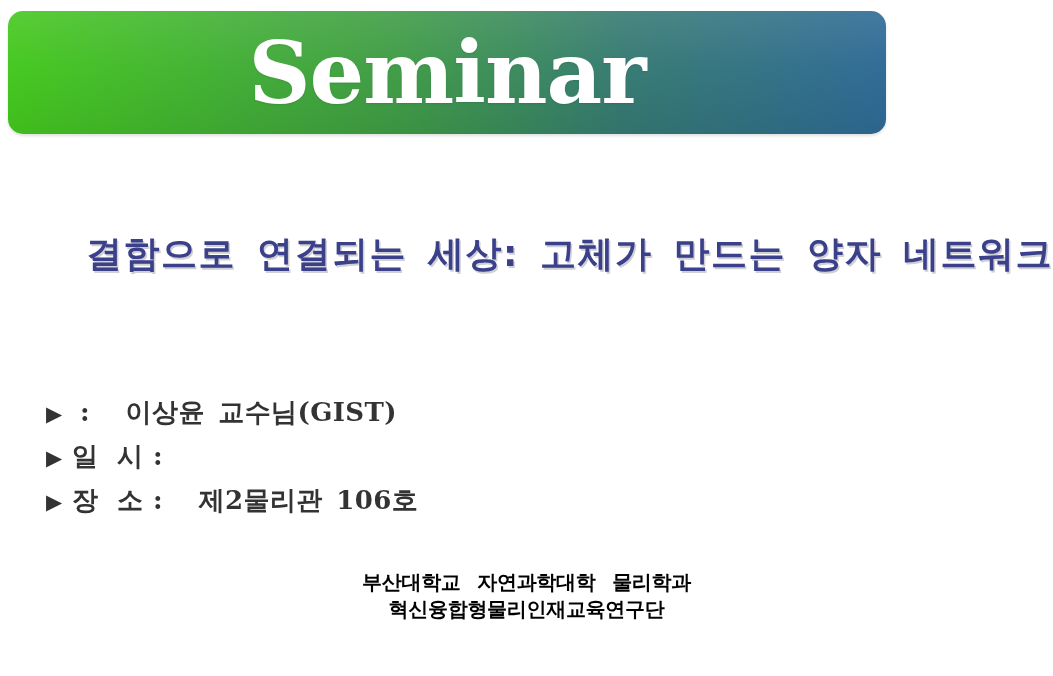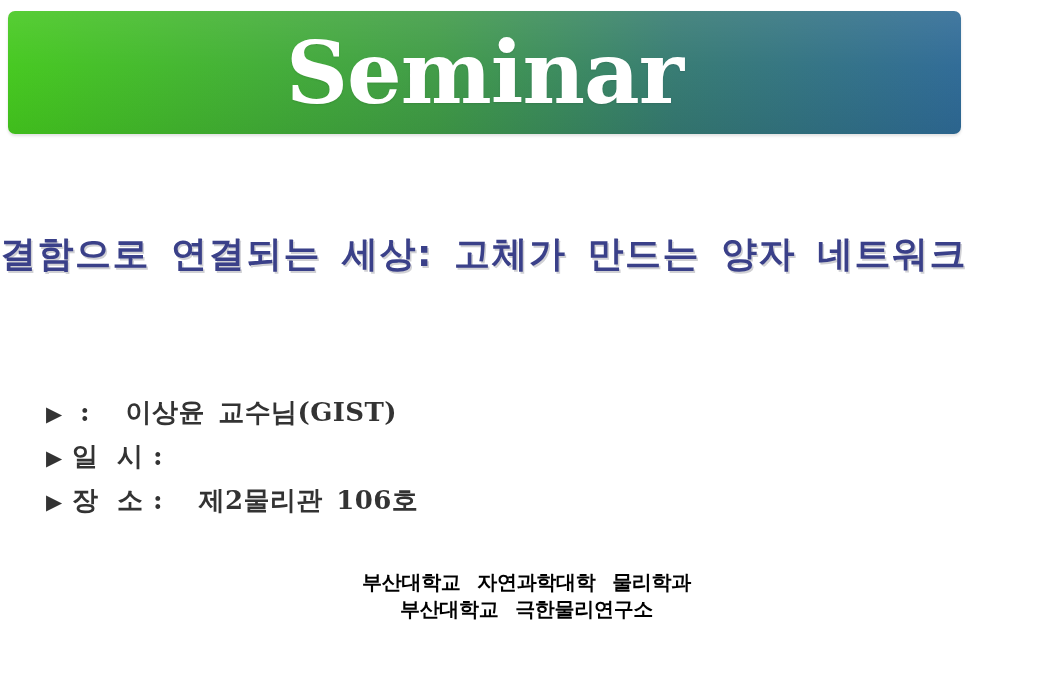--- a/index.html
+++ b/index.html
@@ -14,23 +14,23 @@
     overflow: hidden;
     font-family: "Liberation Sans", sans-serif;
     -webkit-font-smoothing: antialiased;
   }
 
   
   .banner {
     position: absolute;
     left: 8px;
     top: 11px;
-    width: 953px;
+    width: 878px;
     height: 123px;
-    border-radius: 7px;
+    border-radius: 15px;
     background:
       linear-gradient(to bottom, rgba(255,255,255,0.10) 0%, rgba(255,255,255,0.02) 45%, rgba(0,0,0,0.06) 100%),
       linear-gradient(to right, #44c81e 0%, #3f9b46 45%, #357a72 70%, #2e6a96 100%);
     box-shadow: 0 2px 3px rgba(0,0,0,0.12);
   }
   .banner-title {
     position: absolute;
     left: 0;
     right: 0;
     top: 50%;
@@ -44,21 +44,21 @@
     letter-spacing: -1px;
     text-shadow: 0 1px 2px rgba(0,0,0,0.10);
   }
 
   
   .talk-title {
     position: absolute;
     left: 0;
     right: 0;
     top: 234px;
-    text-align: left;
+    text-align: right;
     color: #3a4089;
     font-family: "DejaVu Sans", "Liberation Sans", sans-serif;
     font-weight: bold;
     font-size: 36px;
     line-height: 1.12;
     letter-spacing: 1.5px;
     word-spacing: 7px;
     white-space: nowrap;
     text-shadow: 1.5px 1.5px 0 rgba(150,150,160,0.45);
   }
@@ -152,14 +152,14 @@
     <span class="bullet-marker">▶</span>
     <span class="detail-label">장 소</span>
     <span class="detail-sep">:</span>
     <span class="detail-value">제2물리관 106호</span>
   </div>
 
 </div>
 
 <div class="footer">
   <div class="footer-line">부산대학교 자연과학대학 물리학과</div>
-  <div class="footer-line">부산대학교   극한물리연구소</div>
+  <div class="footer-line">혁신융합형물리인재교육연구단</div>
 </div>
 
 </body></html>

